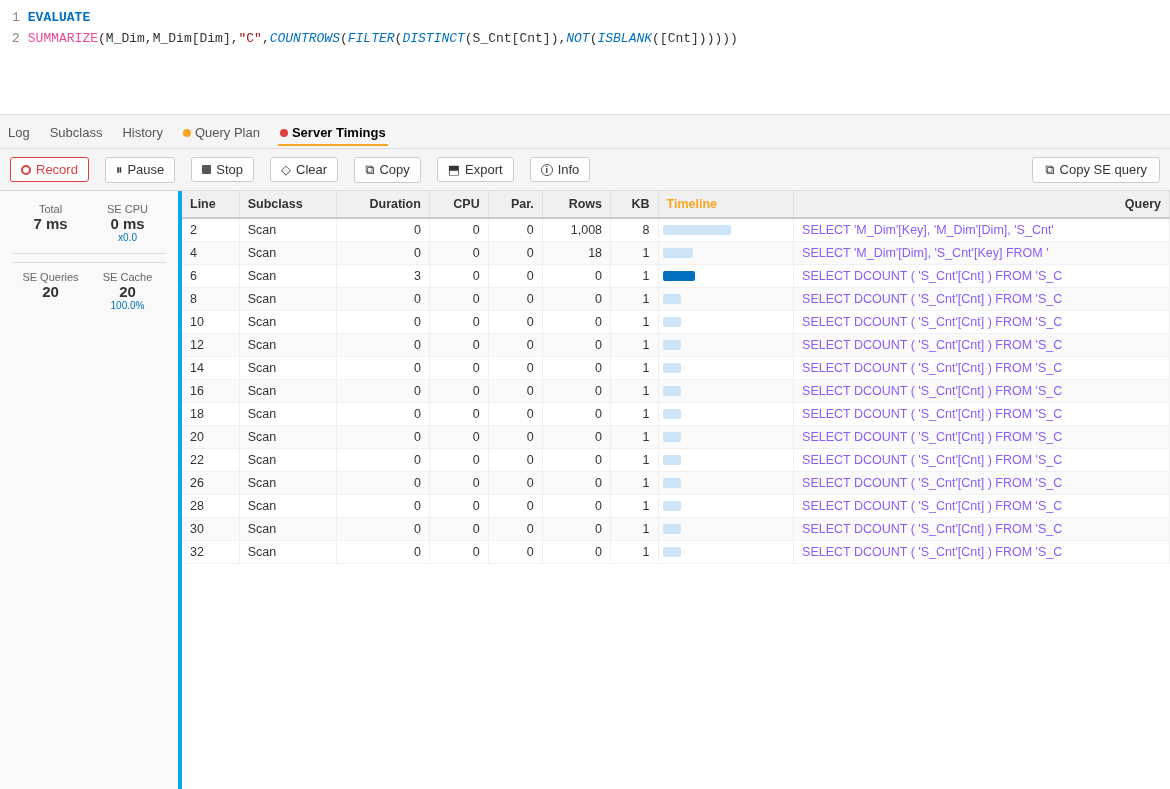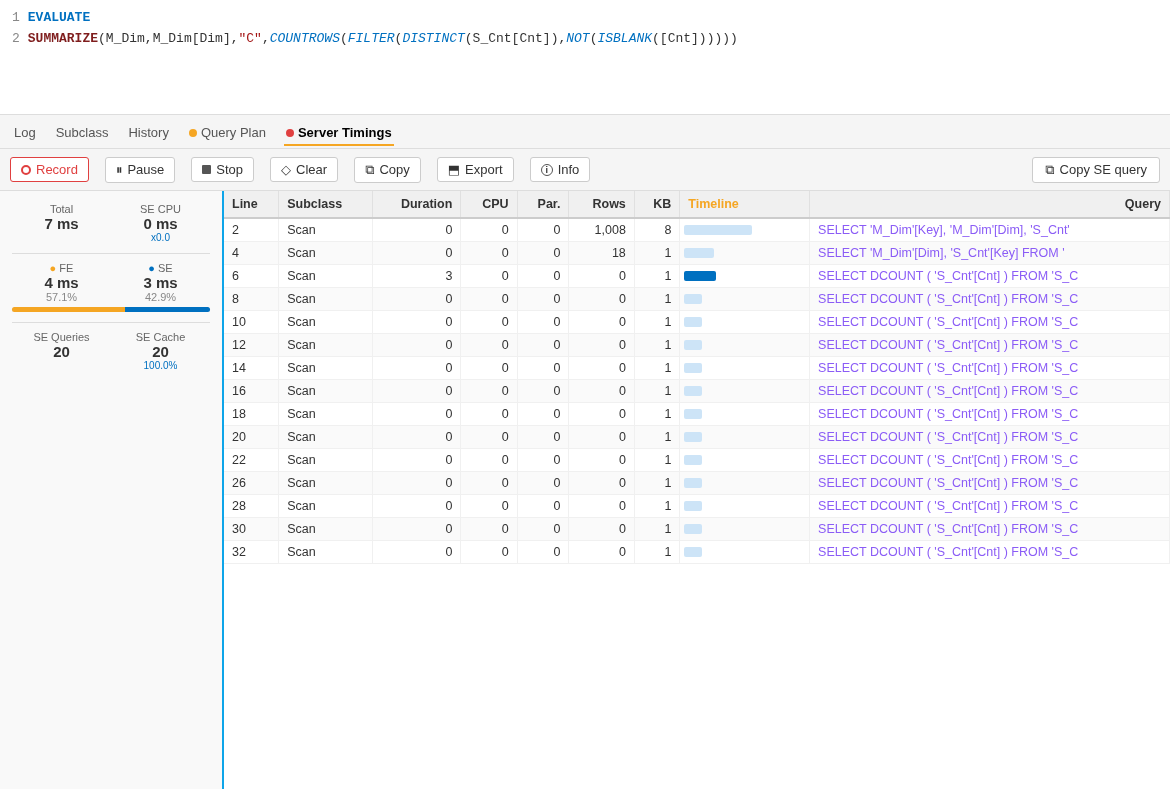--- a/index.html
+++ b/index.html
@@ -11,30 +11,30 @@
       padding: 8px 12px;
       height: 115px;
       font-family: 'Consolas', 'Courier New', monospace;
       font-size: 13px;
       line-height: 1.6;
       color: #333;
     }
     .line-numbers { display: inline-block; color: #888; margin-right: 8px; }
     .code-line { display: flex; }
     .kw-evaluate { color: #0070c0; font-weight: bold; }
-    .kw-summarize { color: #7f1d1d; font-weight: bold; }
+    .kw-summarize { color: #ec4899; font-weight: normal; }
     .kw-blue { color: #0070c0; font-style: italic; }
     .kw-string { color: #a31515; }
 
     .tabs-bar {
       display: flex;
       align-items: center;
       background: #f5f5f5;
       border-bottom: 1px solid #ddd;
-      padding: 4px 12px 0 12px;
+      padding: 4px 12px 0 6px;
       height: 34px;
     }
     .tab-item {
       margin-right: 16px;
       cursor: pointer;
       padding: 4px 2px;
       font-size: 13px;
       color: #555;
       border-bottom: 2px solid transparent;
     }
@@ -89,23 +89,23 @@
       font-size: 13px;
       color: #333;
     }
 
     .main-content {
       display: flex;
       height: calc(789px - 115px - 34px - 42px);
     }
 
     .left-panel {
-      width: 224px;
+      width: 182px;
       background: #f9f9f9;
-      border-right: 2px solid #0ea5e9;
+      border-right: 4px solid #0ea5e9;
       padding: 12px;
       flex-shrink: 0;
     }
     .metric-group {
       margin-bottom: 10px;
     }
     .metric-row {
       display: flex;
       justify-content: space-between;
       align-items: flex-start;
@@ -292,44 +292,20 @@
           <div class="metric-value">7 ms</div>
         </div>
         <div class="metric-box">
           <div class="metric-label">SE CPU</div>
           <div class="metric-value">0 ms</div>
           <div class="metric-tiny">x0.0</div>
         </div>
       </div>
     </div>
     <div class="divider-h"></div>
-    <div class="metric-group">
-      <div class="metric-row">
-        <div class="metric-box">
-          <div class="metric-label">
-            <span class="fe-dot">●</span>
-            <span>FE</span>
-          </div>
-          <div class="metric-value">4 ms</div>
-          <div class="metric-sub">57.1%</div>
-        </div>
-        <div class="metric-box">
-          <div class="metric-label">
-            <span class="se-dot">●</span>
-            <span>SE</span>
-          </div>
-          <div class="metric-value">3 ms</div>
-          <div class="metric-sub">42.9%</div>
-        </div>
-      </div>
-      <div class="progress-bar-container">
-        <div class="progress-fe" style="width:57%"></div>
-        <div class="progress-se" style="width:43%"></div>
-      </div>
-    </div>
     <div class="divider-h"></div>
     <div class="queries-row">
       <div class="metric-box">
         <div class="metric-label">SE Queries</div>
         <div class="metric-value">20</div>
       </div>
       <div class="metric-box">
         <div class="metric-label">SE Cache</div>
         <div class="metric-value">20</div>
         <div class="metric-tiny">100.0%</div>

